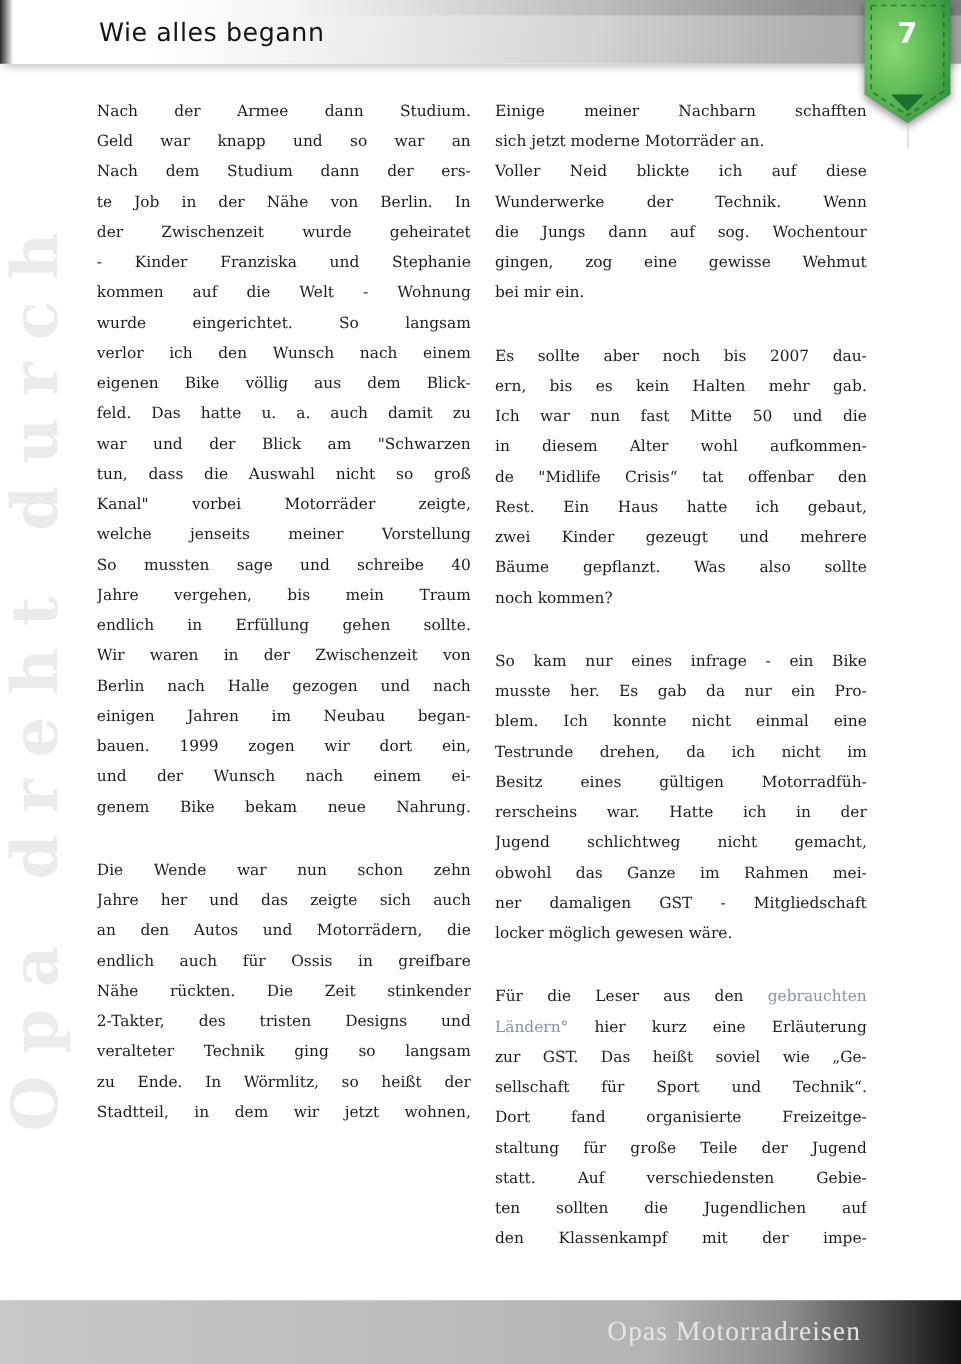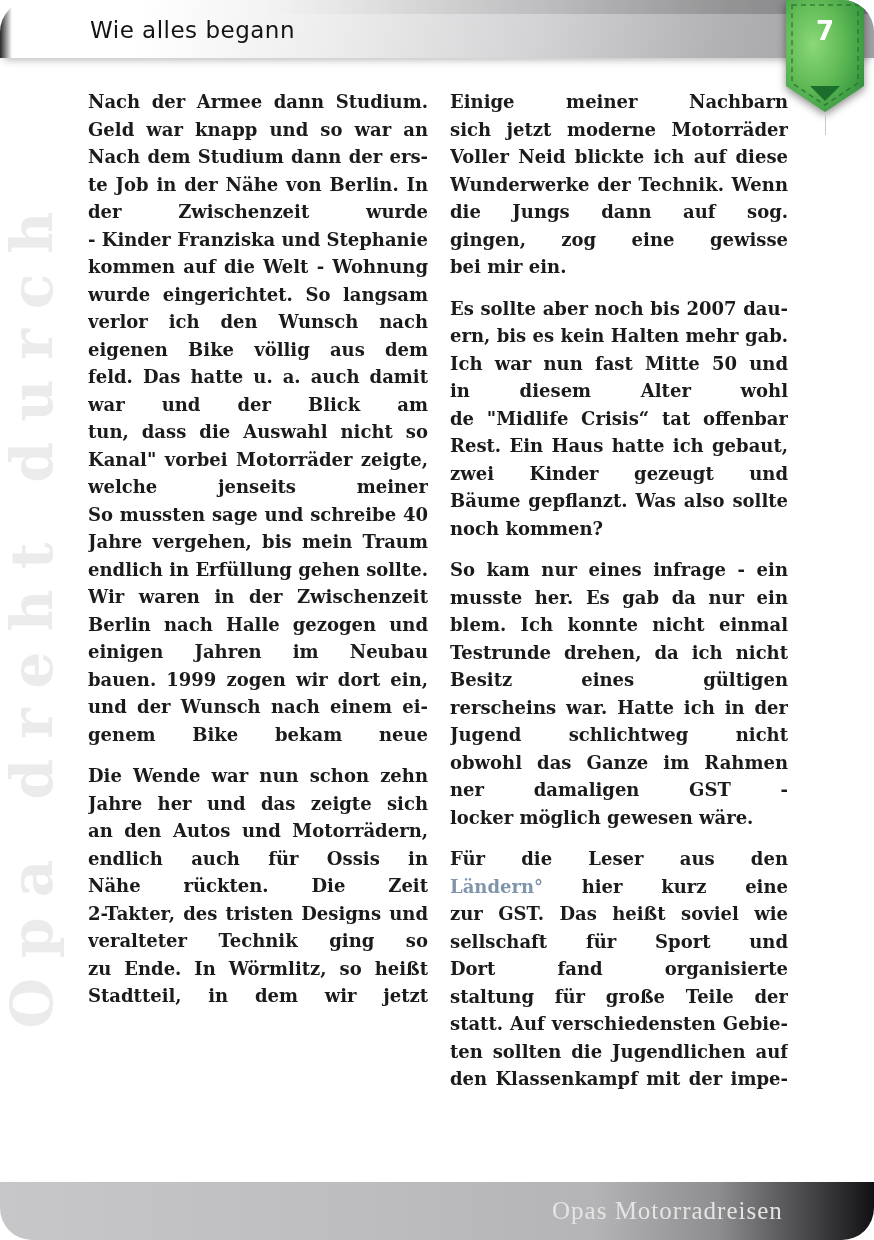--- a/index.html
+++ b/index.html
@@ -1,18 +1,18 @@
 <!DOCTYPE html>
 <html style="--link: #8095aa;"><head>
 <meta charset="utf-8">
 <style>
   html,body{margin:0;padding:0;background:#ffffff;}
   #page{
     position:relative;width:874px;height:1240px;background:#ffffff;
-    overflow:hidden;font-family:"DejaVu Serif",serif;border-radius:32px;
+    overflow:hidden;font-family:"DejaVu Serif",serif;
   }
 
   
   .header-bar{
     position:absolute;left:0;top:0;width:874px;height:58px;
     background:linear-gradient(100deg,#ffffff 0%,#ffffff 16%,#ededee 38%,#d2d2d4 62%,#b2b2b4 82%,#a0a0a2 100%);
     box-shadow:0 6px 8px -4px rgba(0,0,0,0.28);
   }
   .header-top-shade{
     position:absolute;left:0;top:0;width:874px;height:14px;
@@ -42,25 +42,25 @@
   .watermark{
     position:absolute;left:-448px;top:578px;width:960px;height:64px;
     transform:rotate(-90deg);
     font-family:"DejaVu Serif",serif;font-weight:bold;font-size:58px;line-height:64px;
     letter-spacing:20px;color:#ebebeb;text-align:center;white-space:nowrap;
   }
 
   
   .col{
     position:absolute;top:88px;
-    font-size:18px;line-height:27.5px;color:#1b1b1b;font-weight:bold;
+    font-size:14px;line-height:27.5px;color:#1b1b1b;
   }
   .col-left{left:88px;width:340px;}
   .col-right{left:450px;width:338px;}
-  .para.gap{margin-top:14px;}
+  .para.gap{margin-top:30px;}
   .line{
     text-align:justify;text-align-last:justify;height:27.5px;overflow:hidden;
   }
   .line.noj{text-align-last:left;}
   .link{color:var(--link,#8095aa);}
 
   
   .footer-bar{
     position:absolute;left:0;top:1182px;width:874px;height:58px;
     background:linear-gradient(to right,#c7c7c9 0%,#bcbcbe 45%,#b4b4b6 68%,#8e8e90 82%,#3c3c3e 94%,#111113 100%);

